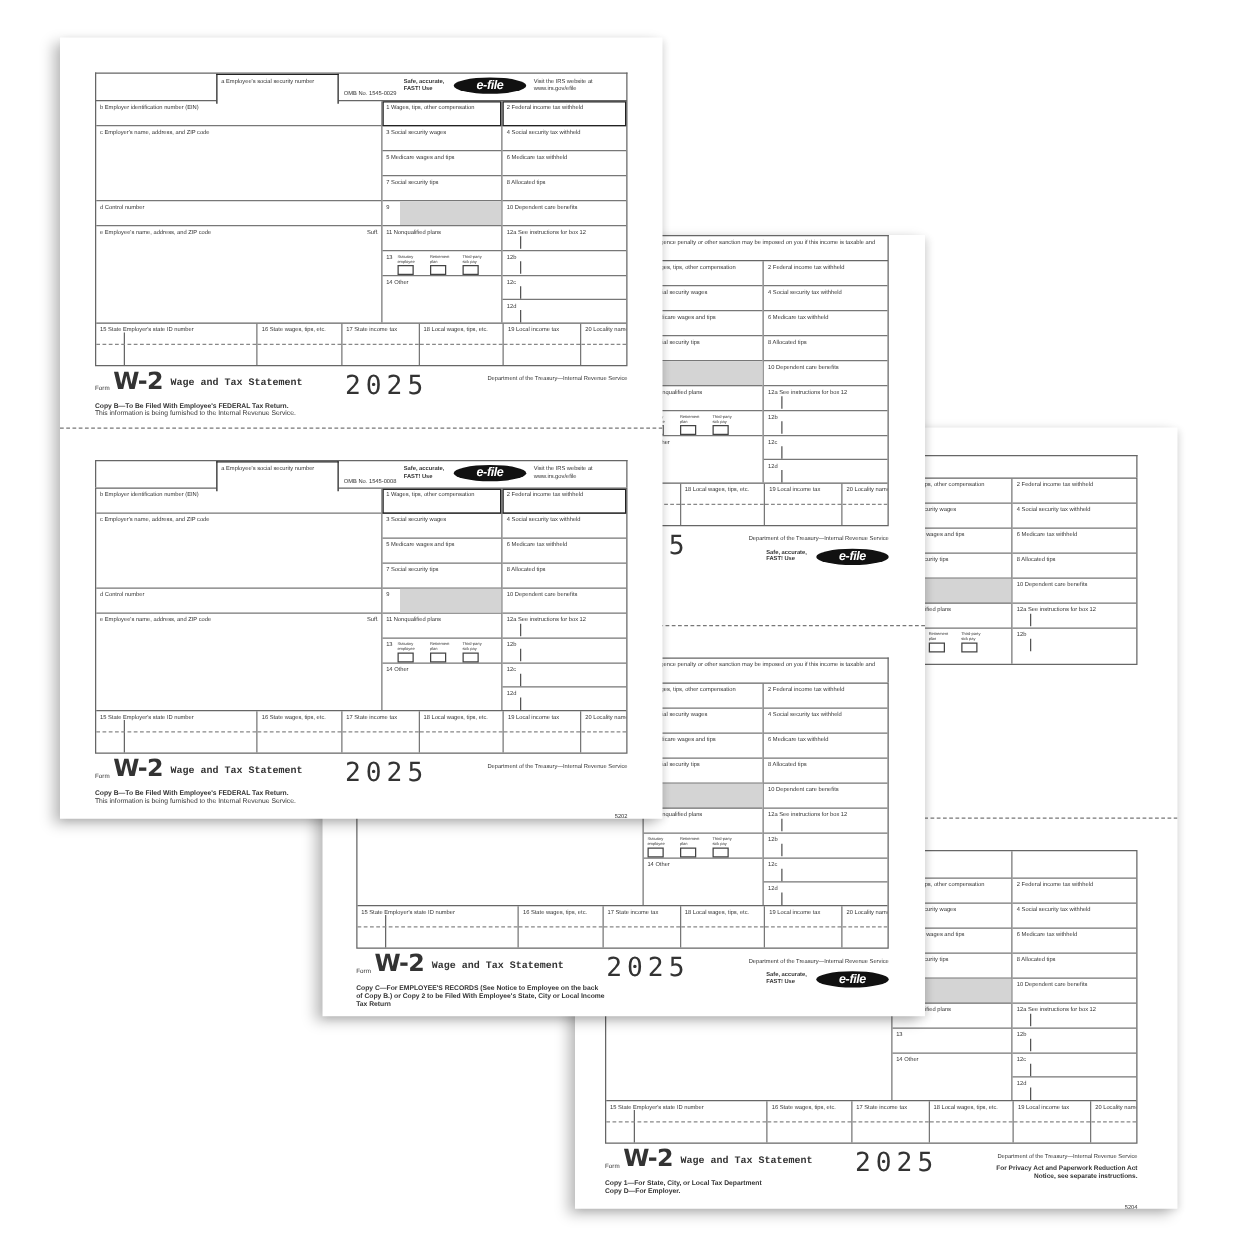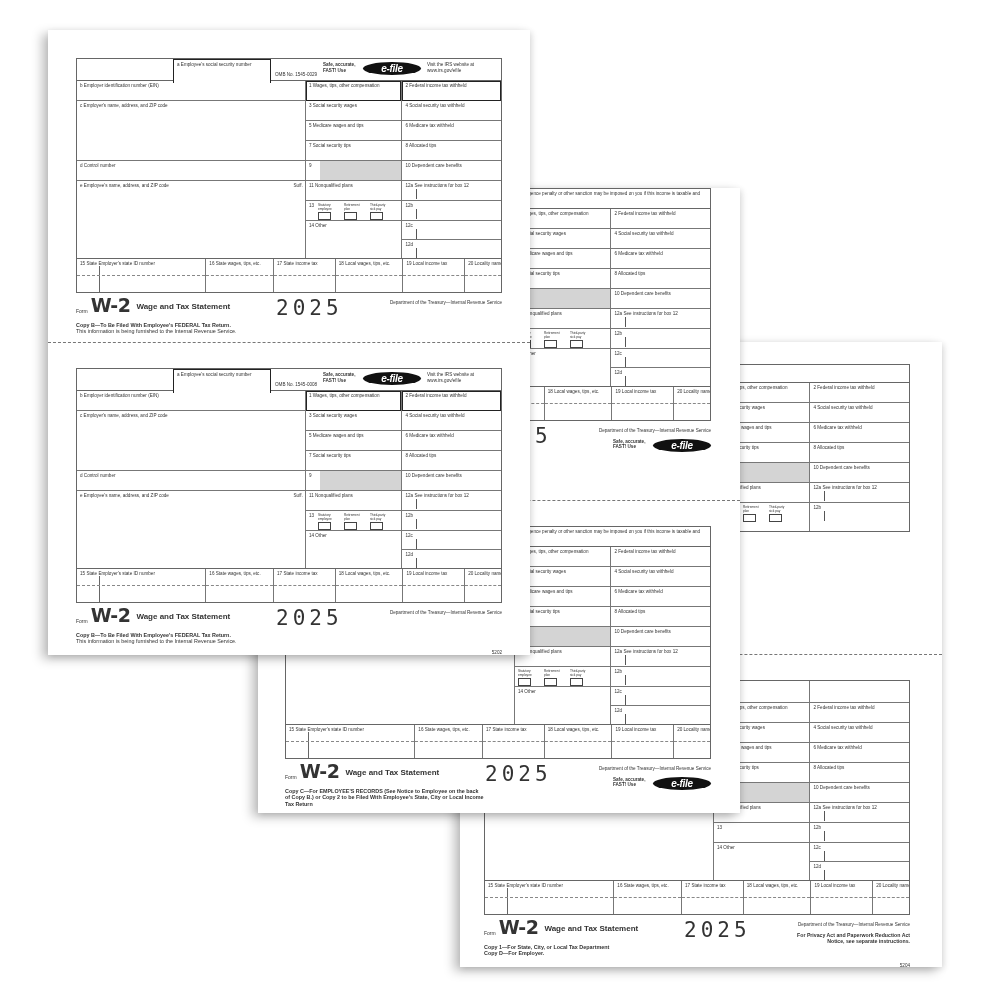--- a/index.html
+++ b/index.html
@@ -54,21 +54,21 @@
 
   .state-row { display: flex; border-top: 1px solid #666; height: 34px; }
   .state-row .c { border-right: 1px solid #777; padding: 2px 3px; position: relative; }
   .state-row .c:last-child { border-right: none; }
   .state-row .dash { position: absolute; left: 0; right: 0; top: 16px; border-top: 1px dashed #888; }
   .state-row .st { position: absolute; left: 22px; top: 7px; width: 1px; height: 26px; background: #666; }
 
   .footer { display: flex; margin-top: 3px; position: relative; height: 32px; }
   .footer .formtag { font-size: 5px; align-self: flex-start; margin-top: 12px; }
   .footer .w2 { font-size: 19px; font-weight: 900; margin-left: 3px; line-height: 18px; letter-spacing: -0.5px; font-family: "DejaVu Sans", sans-serif;}
-  .footer .title { font-size: 8px; font-weight: bold; margin-left: 6px; margin-top: 6px; font-family: Liberation Sans, sans-serif;}
+  .footer .title { font-size: 8px; font-weight: bold; margin-left: 6px; margin-top: 6px; font-family: Liberation Mono, monospace;}
   .footer .year { position: absolute; left: 200px; top: 0; font-size: 21px; letter-spacing: 4px; font-family: "DejaVu Sans Mono", monospace; font-weight: normal; }
   .footer .dept { position: absolute; right: 0; top: 4px; font-size: 4.6px; }
   .copytext { font-size: 5.4px; line-height: 6.4px; margin-top: -6px; }
   .formno { position: absolute; right: 0; font-size: 4.6px; }
   .privacy { position: absolute; right: 0; text-align: right; font-size: 5.2px; font-weight: bold; line-height: 6.2px; }
 
   .notice { font-size: 4.6px; line-height: 5.2px; padding: 2px 3px 2px 14px; border: 1px solid #666; border-bottom: none; position: relative; }
   .notice .num { position: absolute; left: 2px; top: 7px; }
 </style>
 </head>

